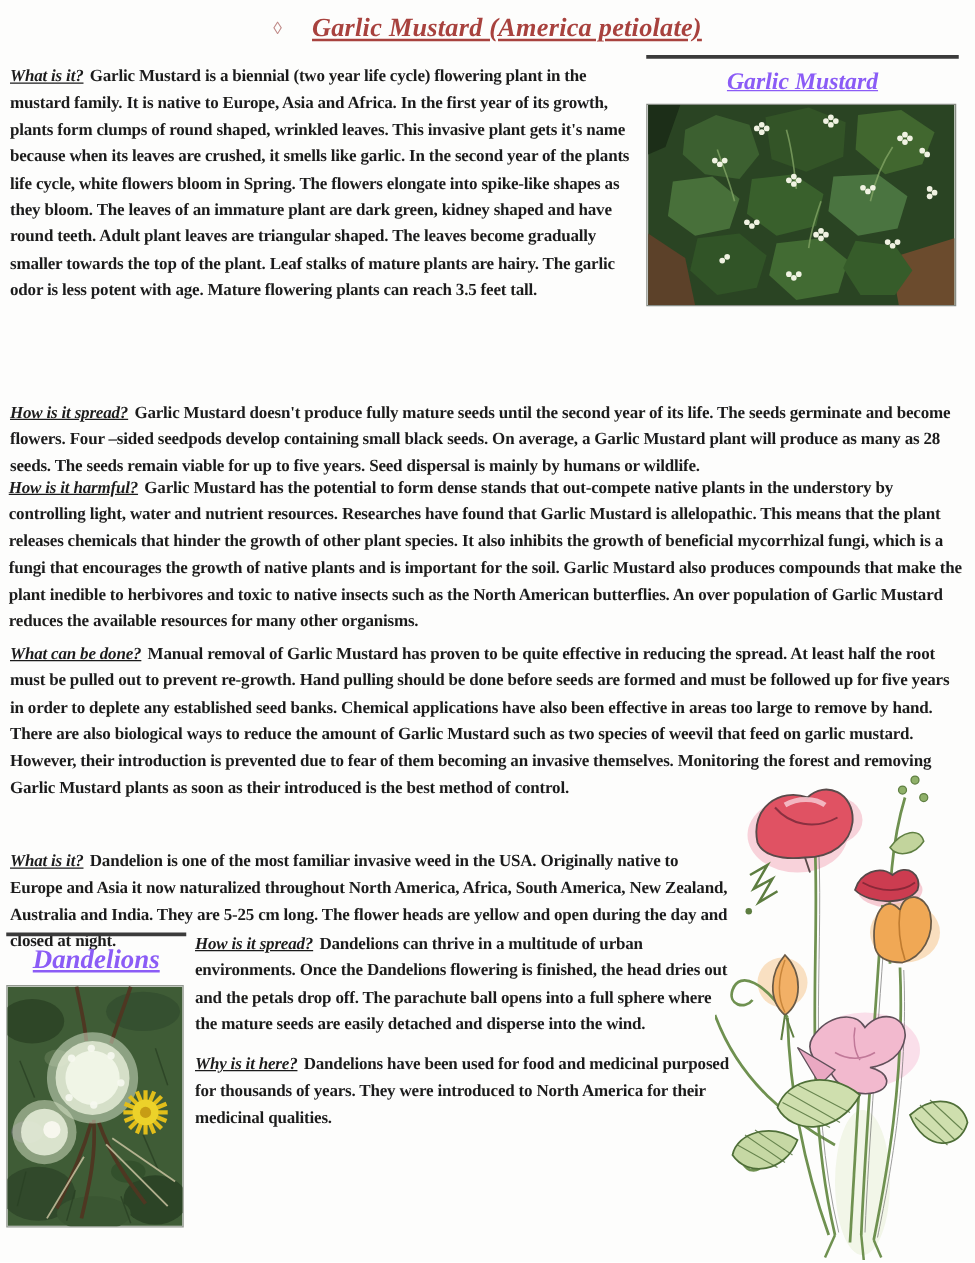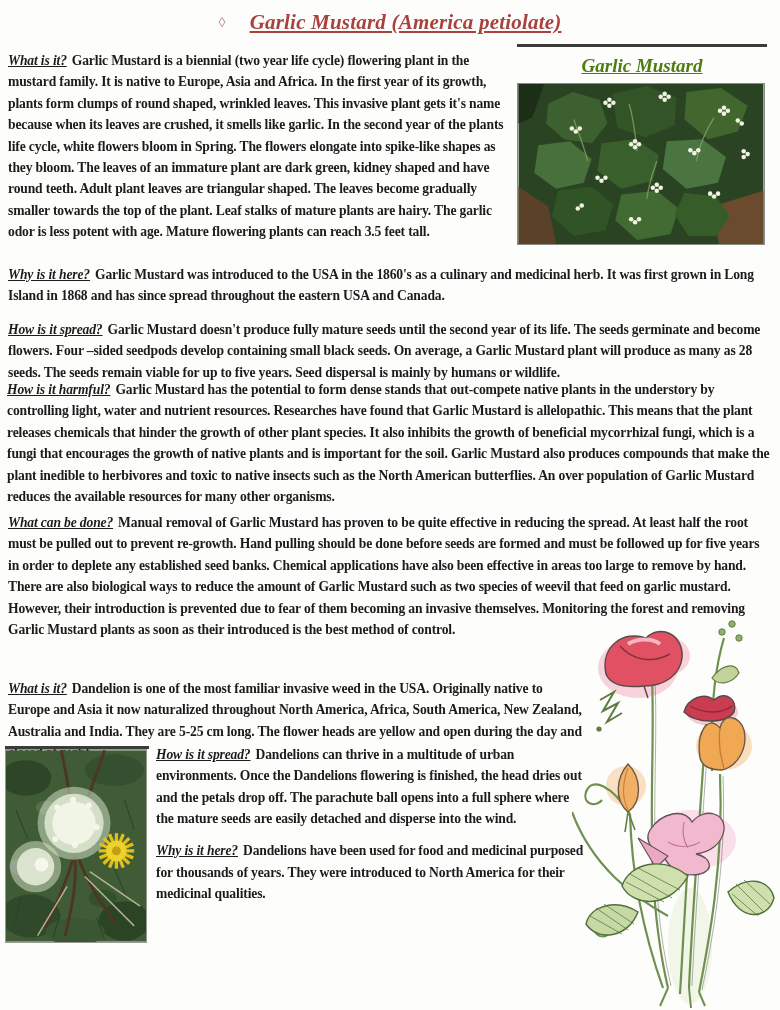--- a/index.html
+++ b/index.html
@@ -21,21 +21,21 @@
   }
   .sec-title .t-text { text-decoration:underline; }
   .bullet {
     color:#c08a88; font-size:14px; font-style:normal;
     vertical-align:2px; margin-right:24px; text-decoration:none; display:inline-block;
   }
   .figure { position:absolute; }
   .fig-rule { border:none; border-top:3px solid #3b3b3b; height:0; }
   .fig-caption {
     text-align:center; font-weight:700; font-style:italic;
-    text-decoration:underline; color:#4d7c0f;
+    text-decoration:underline; color:#8b5cf6;
   }
   .g-fig { top:44px; left:517px; width:250px; }
   .g-fig .fig-caption { font-size:19px; margin:8px 0 6px 0; }
   .g-fig svg { display:block; border:1px solid rgba(20,30,15,.5); }
   .d-fig { top:746px; left:5px; width:144px; }
   .d-fig .fig-caption { font-size:21.5px; margin:6px 0 8px 0; }
   .d-fig .fig-rule { border-top-width:3px; }
   .d-fig svg { display:block; border:1px solid rgba(20,30,15,.45); }
   .flower-art { position:absolute; top:616px; left:572px; width:208px; height:394px; }
   .p-g-what   { top:50px;  left:8px;  width:500px; }
@@ -147,33 +147,33 @@
         <g transform="translate(226,40)">
             <circle r="2.3"></circle>
             <circle cx="-4" cy="-3" r="2.3"></circle>
           </g>
       </g>
     </svg>
   </div>
 
   <p class="para p-g-what"><span class="lead">What is it?</span><span>Garlic Mustard is a biennial (two year life cycle) flowering plant in the mustard family. It is native to Europe, Asia and Africa. In the first year of its growth, plants form clumps of round shaped, wrinkled leaves. This invasive plant gets it's name because when its leaves are crushed, it smells like garlic.  In the second year of the plants life cycle, white flowers bloom in Spring. The flowers elongate into spike-like shapes as they bloom.  The leaves of an immature plant are dark green, kidney shaped and have round teeth.  Adult plant leaves are triangular shaped. The leaves become gradually smaller towards the top of the plant. Leaf stalks of mature plants are hairy. The garlic odor is less potent with age.  Mature flowering plants can reach 3.5 feet tall.</span></p>
 
-  <p class="para p-g-why"><span class="lead">Why is it here?</span><span>Garlic Mustard was introduced to the USA in the 1860's as a culinary and medicinal herb.  It was first grown in Long Island in 1868 and has since spread throughout the eastern USA and Canada.</span></p>
 
   <p class="para p-g-spread"><span class="lead">How is it spread?</span><span>Garlic Mustard doesn't produce fully mature seeds until the second year of its life. The seeds germinate and become flowers.  Four –sided seedpods develop containing small black seeds. On average, a Garlic Mustard plant will produce as many as 28 seeds. The seeds remain viable for up to five years. Seed dispersal is mainly by humans or wildlife.</span></p>
 
   <p class="para p-g-harm"><span class="lead">How is it harmful?</span><span>Garlic Mustard has the potential to form dense stands that out-compete native plants in the understory by controlling light, water and nutrient resources. Researches have found that Garlic Mustard is allelopathic. This means that the plant releases chemicals that hinder the growth of other plant species. It also inhibits the growth of beneficial mycorrhizal fungi, which is a fungi that encourages the growth of native plants and is important for the soil. Garlic Mustard also produces compounds that make the plant inedible to herbivores and toxic to native insects such as the North American butterflies. An over population of Garlic Mustard reduces the available resources for many other organisms.</span></p>
 
   <p class="para p-g-done"><span class="lead">What can be done?</span><span>Manual removal of Garlic Mustard has proven to be quite effective in reducing the spread. At least half the root must be pulled out to prevent re-growth. Hand pulling should be done before seeds are formed and must be followed up for five years in order to deplete any established seed banks.  Chemical applications have also been effective in areas too large to remove by hand. There are also biological ways to reduce the amount of Garlic Mustard such as two species of weevil that feed on garlic mustard. However, their introduction is prevented due to fear of them becoming an invasive themselves.  Monitoring the forest and removing Garlic Mustard plants as soon as their introduced is the best method of control.</span></p>
 
 
   <p class="para p-d-what"><span class="lead">What is it?</span><span>Dandelion is one of the most familiar invasive weed in the USA. Originally native to Europe and Asia it now naturalized throughout North America, Africa, South America, New Zealand, Australia and India.  They are 5-25 cm long. The flower heads are yellow and open during the day and closed at night.</span></p>
 
   <div class="figure d-fig">
     <hr class="fig-rule">
+    <div class="fig-caption">Dandelions</div>
     <svg viewBox="0 0 142 194" width="142" height="194">
       <rect width="142" height="194" fill="#3f5c36"></rect>
       <ellipse cx="20" cy="28" rx="26" ry="18" fill="#2e4627"></ellipse>
       <ellipse cx="110" cy="20" rx="30" ry="16" fill="#355030"></ellipse>
       <ellipse cx="25" cy="168" rx="30" ry="22" fill="#31492b"></ellipse>
       <ellipse cx="120" cy="173" rx="26" ry="20" fill="#2c4426"></ellipse>
       <ellipse cx="70" cy="184" rx="30" ry="14" fill="#3a5632"></ellipse>
       <ellipse cx="16" cy="118" rx="13" ry="9" fill="#5a675a"></ellipse>
       <ellipse cx="40" cy="58" rx="10" ry="7" fill="#56704a"></ellipse>
       <ellipse cx="98" cy="150" rx="14" ry="9" fill="#33502c"></ellipse>

